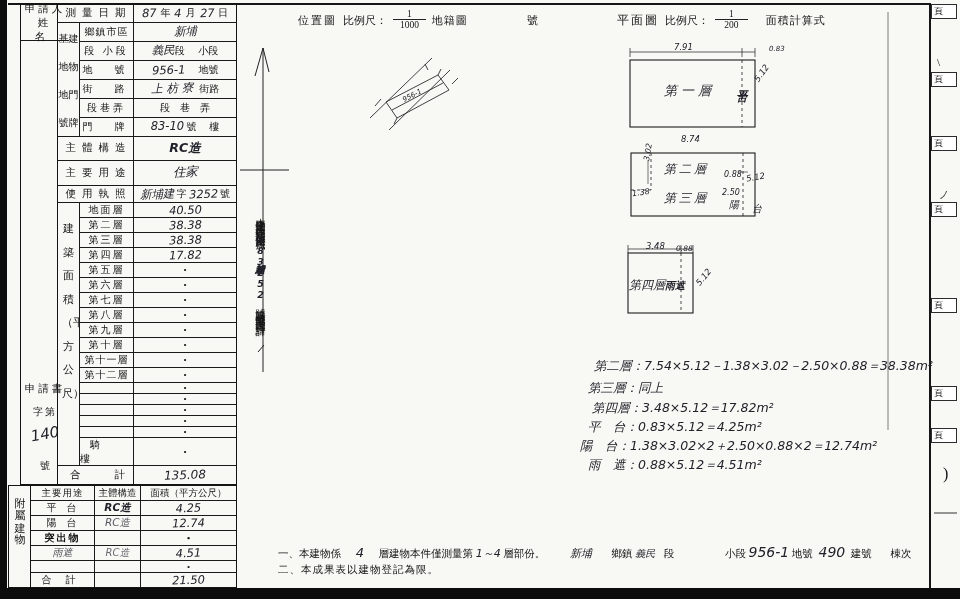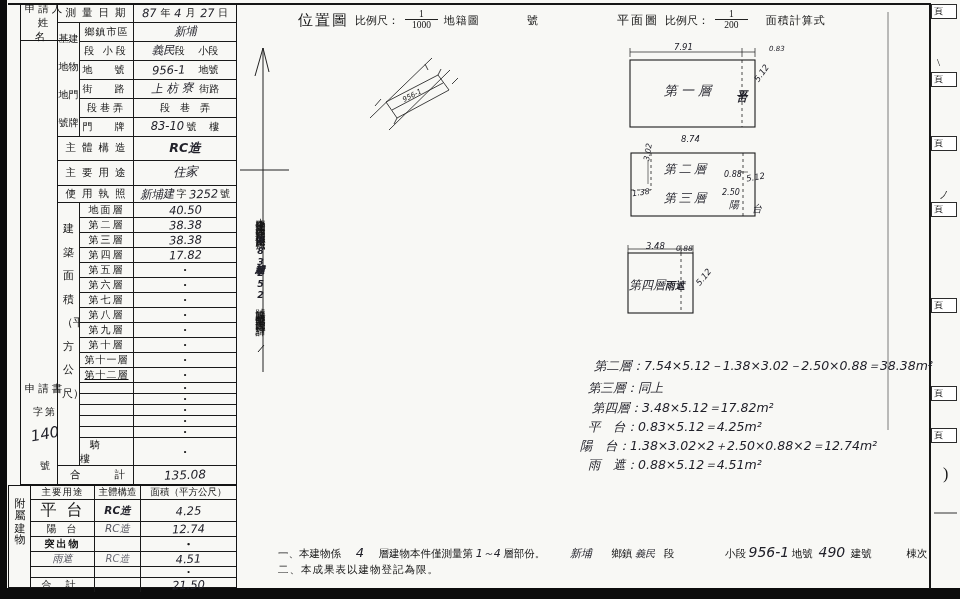--- a/index.html
+++ b/index.html
@@ -266,21 +266,21 @@
               <span class="p dot">•</span>
             </div>
           </div>
         <div class="subrow">
             <div class="c p lbl" style="width:54px;letter-spacing:1px;">第十一層</div>
             <div class="c valcell">
               <span class="p dot">•</span>
             </div>
           </div>
         <div class="subrow">
-            <div class="c p lbl" style="width:54px;letter-spacing:1px;text-decoration:underline;">第十二層</div>
+            <div class="c p lbl" style="width:54px;letter-spacing:1px;">第十二層</div>
             <div class="c valcell">
               <span class="p dot">•</span>
             </div>
           </div>
         <div class="subrow">
             <div class="c p lbl" style="width:54px;"></div>
             <div class="c valcell">
               <span class="p dot">•</span>
             </div>
           </div>
@@ -329,21 +329,21 @@
     <div class="p vert" style="font-size:11px;letter-spacing:12px;padding-top:3px;">附屬建物</div>
   </div>
 
   <div class="abs tbl" style="left:30px;top:485px;width:207px;height:103px;display:flex;flex-direction:column;">
     <div class="trow" style="height:15px;">
       <div class="c p" style="width:64px;font-size:9.5px;letter-spacing:1px;">主要用途</div>
       <div class="c p" style="width:46px;font-size:9.5px;">主體構造</div>
       <div class="c p" style="flex:1;font-size:9.5px;">面積（平方公尺）</div>
     </div>
     <div class="trow" style="flex:1;">
-      <div class="c p" style="width:64px;font-size:16px;letter-spacing:10px;text-indent:8px;">平台</div>
+      <div class="c p" style="width:64px;font-size:10px;letter-spacing:10px;text-indent:8px;">平台</div>
       <div class="c hw" style="width:46px;font-size:10.5px;font-weight:bold;">RC造</div>
       <div class="c hw hwv" style="flex:1;">4.25</div>
     </div>
     <div class="trow" style="flex:1;">
       <div class="c p" style="width:64px;font-size:10px;letter-spacing:10px;text-indent:8px;">陽台</div>
       <div class="c hw" style="width:46px;font-size:10.5px;color:#55555f;">RC造</div>
       <div class="c hw hwv" style="flex:1;">12.74</div>
     </div>
     <div class="trow" style="flex:1;font-weight:bold;">
       <div class="c p" style="width:64px;font-size:10px;letter-spacing:2px;">突出物</div>
@@ -368,21 +368,21 @@
   </div>
 
   <div class="abs" style="left:250px;top:180px;height:255px;writing-mode:vertical-rl;display:flex;">
     <div class="p vert" style="font-size:10px;letter-spacing:1.5px;margin-top:30px;margin-left:3px;">本建物平面及建物面積係依使用執照</div>
     <div style="font-size:10px;">
       <span class="hw vert" style="font-size:9.5px;font-weight:bold;">88新埔建3252</span><span class="p vert" style="letter-spacing:1.5px;">號設計圖或竣工平面圖轉繪計</span>
     </div>
   </div>
 
   <div class="abs" style="left:298px;top:11px;display:flex;align-items:center;gap:6px;">
-    <span class="p" style="font-size:15px;letter-spacing:2px;">位置圖</span>
+    <span class="p" style="font-size:11px;letter-spacing:2px;">位置圖</span>
     <span class="p" style="font-size:11px;">比例尺：</span>
     <span style="display:inline-block;text-align:center;font-size:9.5px;line-height:1.1;margin-top:-2px;">
       <span class="p" style="display:block;border-bottom:1px solid #222;padding:0 14px;">1</span>
       <span class="p" style="display:block;">1000</span>
     </span>
     <span class="p" style="font-size:11px;letter-spacing:1px;">地籍圖</span>
   </div>
   <div class="abs p" style="left:527px;top:13px;font-size:11px;">號</div>
 
   <div class="abs" style="left:617px;top:11px;display:flex;align-items:center;gap:6px;">
@@ -433,21 +433,21 @@
     <span class="p note-seg">層部份。</span>
     <span class="hw note-seg" style="margin-left:22px;font-size:11px;">新埔</span>
     <span class="p note-seg" style="margin-left:17px;">鄉鎮</span>
     <span class="hw note-seg" style="font-size:10px;">義民</span>
     <span class="p note-seg" style="margin-left:6px;">段</span>
     <span class="p note-seg" style="margin-left:48px;">小段</span>
     <span class="hw note-seg" style="font-size:14px;">956-1</span>
     <span class="p note-seg">地號</span>
     <span class="hw note-seg" style="font-size:14px;margin-left:3px;">490</span>
     <span class="p note-seg" style="margin-left:3px;">建號</span>
-    <span class="p note-seg" style="margin-left:32px;">棟次</span>
+    <span class="p note-seg" style="margin-left:16px;">棟次</span>
   </div>
   <div class="abs p" style="left:278px;top:563px;font-size:10.5px;letter-spacing:1px;">二、本成果表以建物登記為限。</div>
 
   <div class="abs tab" style="top:4px;">
       <span class="p">頁</span>
     </div>
   <div class="abs tab" style="top:72px;">
       <span class="p">頁</span>
     </div>
   <div class="abs tab" style="top:136px;">

